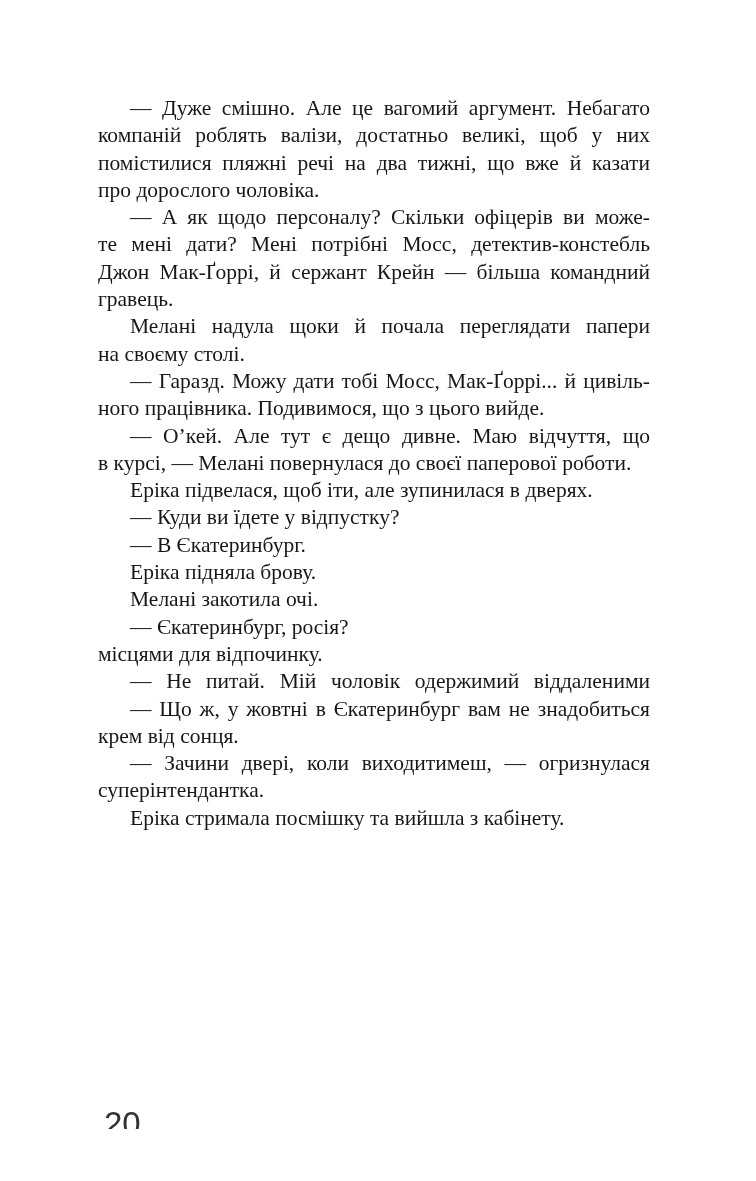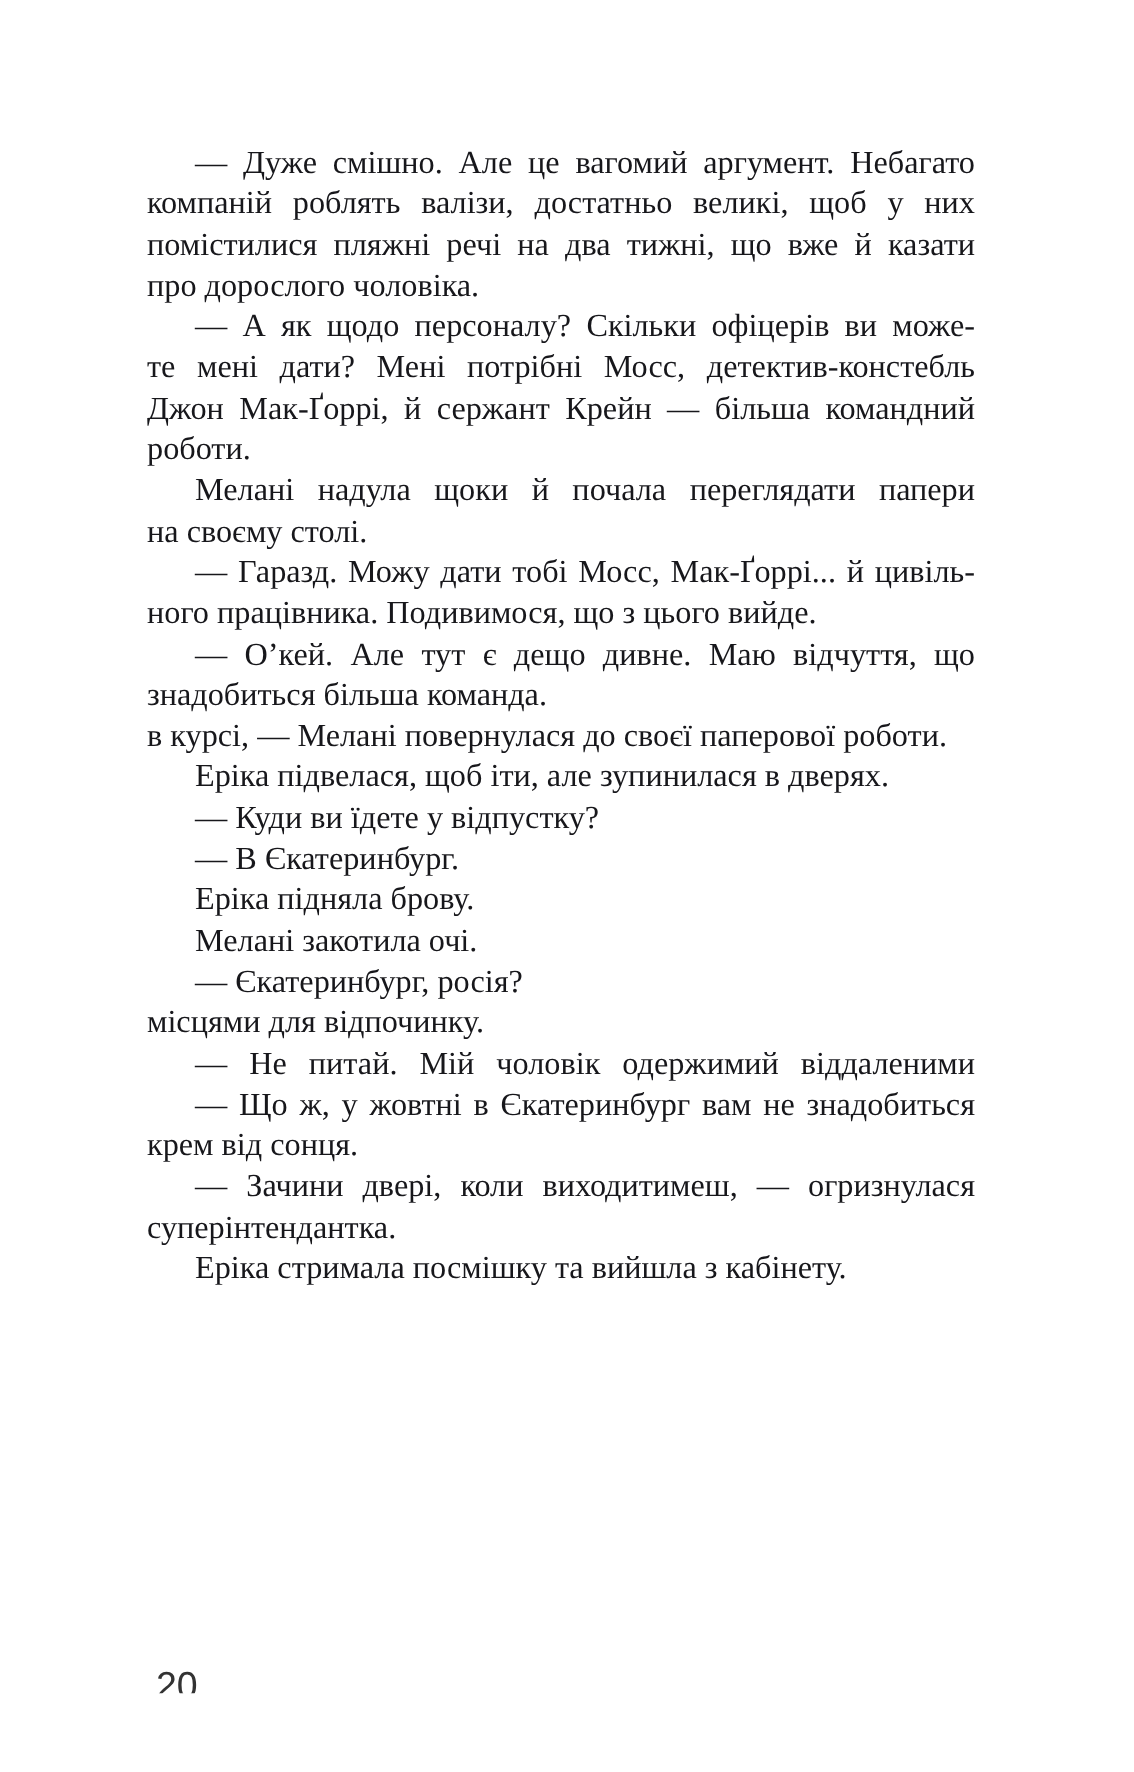--- a/index.html
+++ b/index.html
@@ -37,54 +37,53 @@
     text-align-last: left;
   }
   .line.first {
     text-indent: 32px;
   }
   .page-number {
     position: absolute;
     left: 104px;
     top: 1110px;
     font-family: "Liberation Sans", "DejaVu Sans", sans-serif;
-    font-size: 25px;
+    font-size: 33px;
     line-height: 28px;
     font-weight: 400;
     color: #333333;
   }
 </style>
 </head>
 <body>
 
 <div class="book-page">
   <div class="text-block">
       <div class="paragraph">
         <div class="line first">— Дуже смішно. Але це вагомий аргумент. Небагато</div>
         <div class="line">компаній роблять валізи, достатньо великі, щоб у них</div>
         <div class="line">помістилися пляжні речі на два тижні, що вже й казати</div>
         <div class="line final">про дорослого чоловіка.</div>
       </div>
       <div class="paragraph">
         <div class="line first">— А як щодо персоналу? Скільки офіцерів ви може-</div>
         <div class="line">те мені дати? Мені потрібні Мосс, детектив-констебль</div>
         <div class="line">Джон Мак-Ґоррі, й сержант Крейн — більша командний</div>
-        <div class="line final">роботи.</div>
+        <div class="line final">гравець.</div>
       </div>
       <div class="paragraph">
         <div class="line first">Мелані надула щоки й почала переглядати папери</div>
         <div class="line final">на своєму столі.</div>
       </div>
       <div class="paragraph">
         <div class="line first">— Гаразд. Можу дати тобі Мосс, Мак-Ґоррі... й цивіль-</div>
         <div class="line final">ного працівника. Подивимося, що з цього вийде.</div>
       </div>
       <div class="paragraph">
         <div class="line first">— О’кей. Але тут є дещо дивне. Маю відчуття, що</div>
-        <div class="line final">знадобиться більша команда.</div>
       </div>
       <div class="paragraph">
         <div class="line final">в курсі, — Мелані повернулася до своєї паперової роботи.</div>
       </div>
       <div class="paragraph">
         <div class="line first final">Еріка підвелася, щоб іти, але зупинилася в дверях.</div>
       </div>
       <div class="paragraph">
         <div class="line first final">— Куди ви їдете у відпустку?</div>
       </div>

